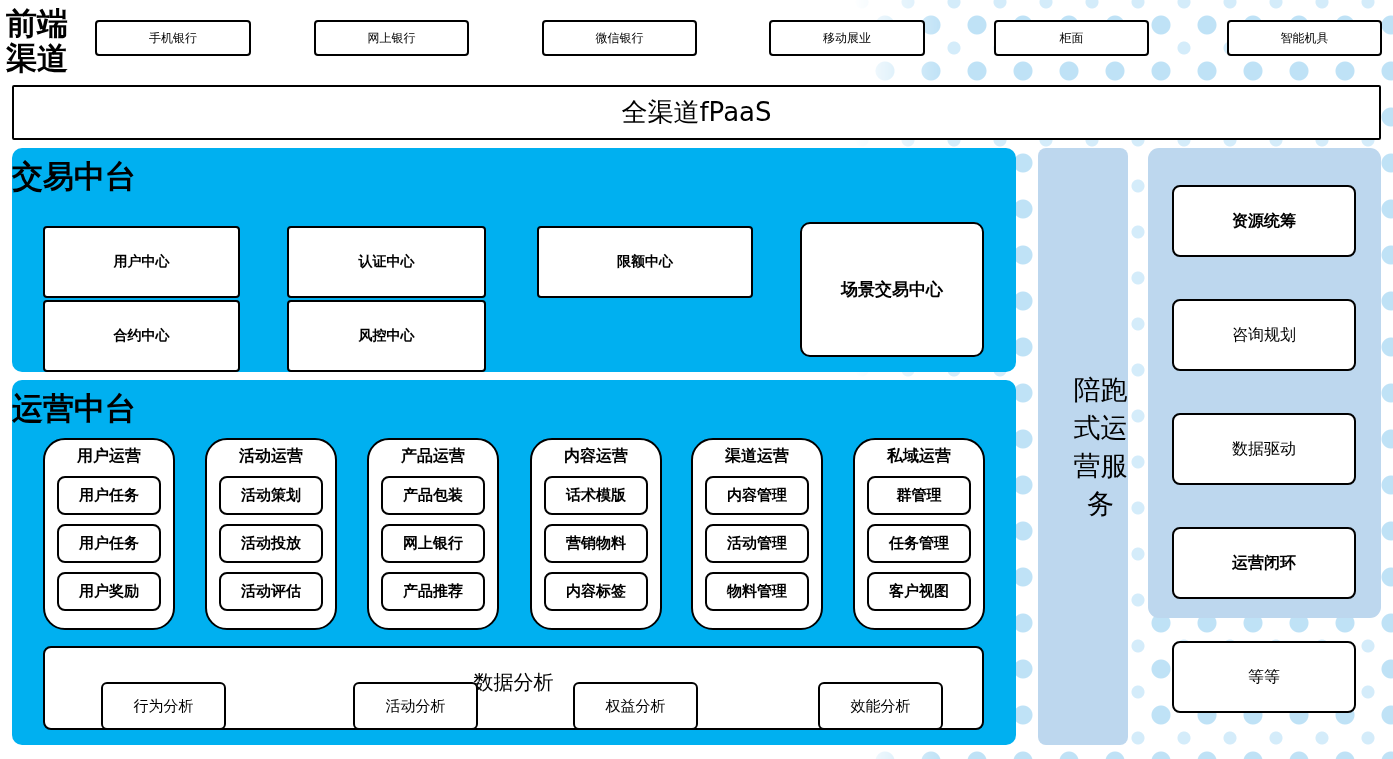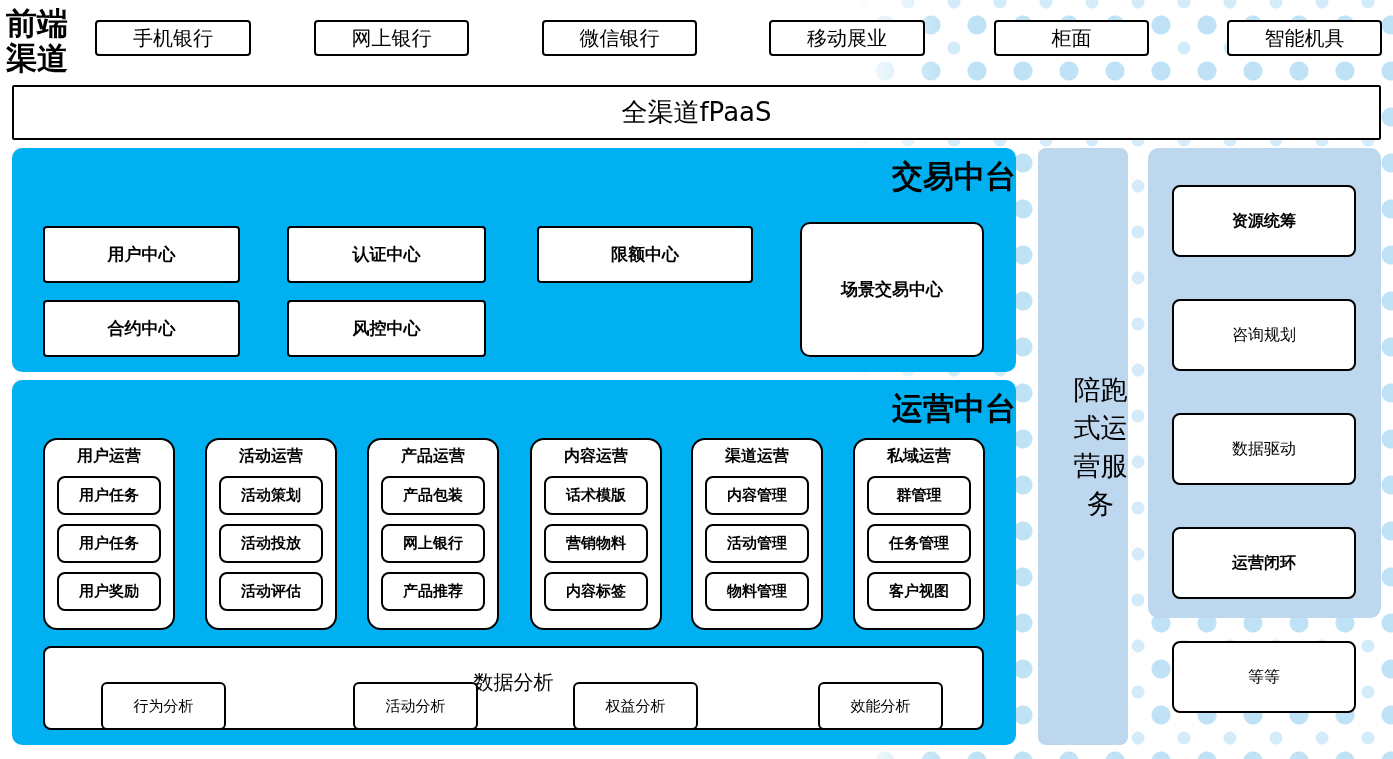--- a/index.html
+++ b/index.html
@@ -22,36 +22,36 @@
     position:absolute;background:#ffffff;border:2px solid #000;border-radius:4px;
     display:flex;align-items:center;justify-content:center;text-align:center;
     box-sizing:border-box;z-index:2;
   }
   .front-label{
     position:absolute;left:6px;top:6px;width:86px;z-index:2;
     font-family:"DejaVu Serif","Liberation Serif",serif;font-weight:bold;
     font-size:31px;line-height:35px;text-align:left;
   }
   .front-label span{display:block;}
-  .chan{top:20px;height:36px;font-size:20px;}
+  .chan{top:20px;height:36px;font-size:12px;}
   .fpaas{left:12px;top:85px;width:1369px;height:55px;font-size:26px;border-radius:2px;}
   .panel{
     position:absolute;background:#00B0F0;border-radius:10px;z-index:1;box-sizing:border-box;
   }
   .panel-title{
-    position:absolute;left:0;right:0;top:8px;text-align:right;
+    position:absolute;left:0;right:0;top:8px;text-align:left;
     font-family:"DejaVu Serif","Liberation Serif",serif;font-weight:bold;font-size:31px;
   }
   .trade{left:12px;top:148px;width:1004px;height:224px;}
-  .tbox{height:57px;font-size:17px;font-weight:600;}
+  .tbox{height:72px;font-size:14px;font-weight:600;}
   .scene{left:788px;top:74px;width:184px;height:135px;border-radius:10px;font-size:17px;font-weight:600;}
   .ops{left:12px;top:380px;width:1004px;height:365px;}
   .col{
     position:absolute;top:58px;width:132px;height:192px;background:#fff;border:2px solid #000;
-    border-radius:14px;box-sizing:border-box;display:flex;flex-direction:column;
+    border-radius:22px;box-sizing:border-box;display:flex;flex-direction:column;
     align-items:center;padding-top:5px;gap:9px;z-index:2;
   }
   .col-title{font-size:16px;font-weight:600;line-height:22px;}
   .col-item{
     position:static;width:104px;height:39px;flex:none;background:#fff;border:2px solid #000;
     border-radius:8px;display:flex;align-items:center;justify-content:center;
     font-size:15px;font-weight:600;box-sizing:border-box;
   }
   .analysis{left:31px;top:266px;width:941px;height:84px;border-radius:8px;display:block;}
   .analysis-title{position:absolute;left:0;right:0;top:5px;text-align:center;font-size:20px;font-weight:500;margin-top:16px;}

